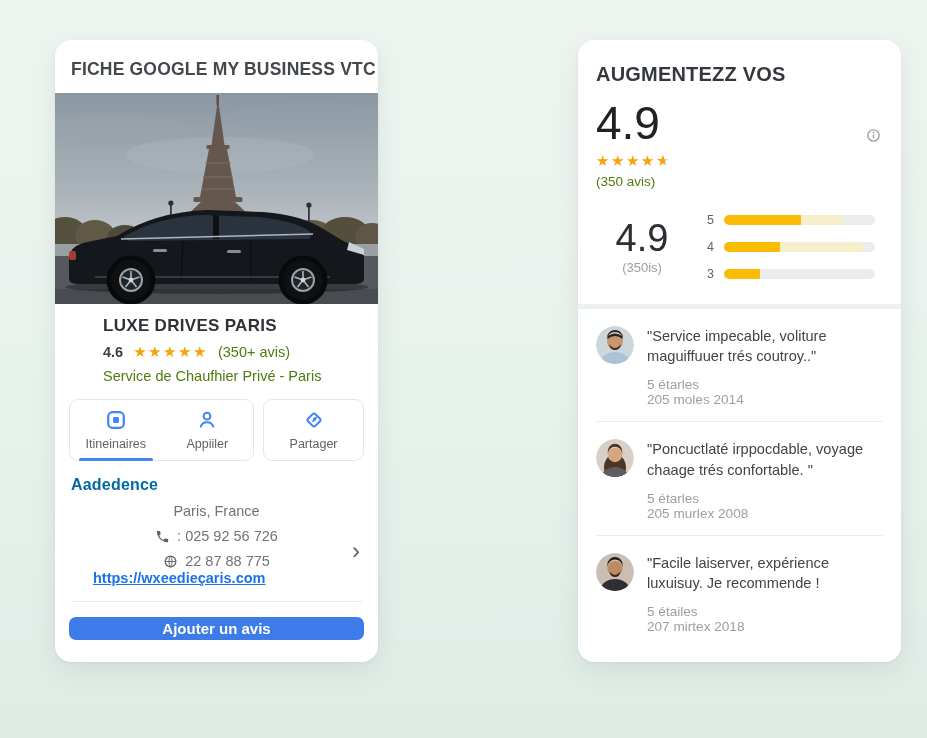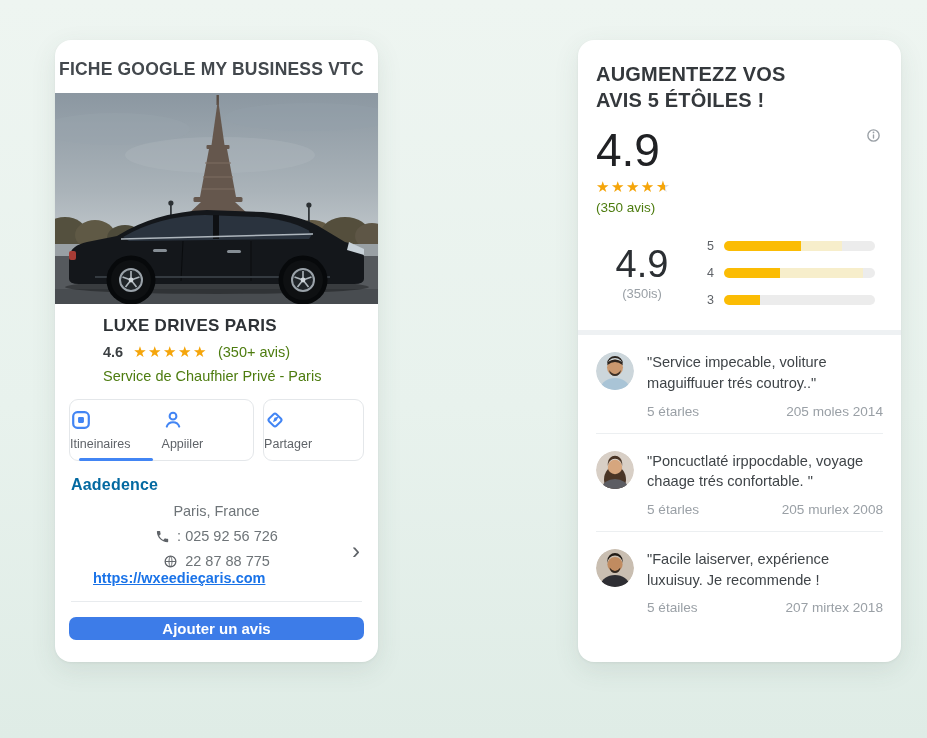--- a/index.html
+++ b/index.html
@@ -5,36 +5,36 @@
   html,body{margin:0;padding:0;}
   body{font-family:"Liberation Sans","DejaVu Sans",sans-serif;-webkit-font-smoothing:antialiased;}
   .stage{position:relative;width:927px;height:738px;overflow:hidden;
          background:linear-gradient(180deg,#eef5f1 0%,#e8f2ed 55%,#dfece6 100%);}
   .card{position:absolute;top:40px;width:323px;height:622px;background:#fff;border-radius:16px;
         box-shadow:0 8px 26px rgba(55,80,72,.10),0 1px 3px rgba(0,0,0,.05);overflow:hidden;}
   .left-card{left:55px;}
   .right-card{left:578px;}
 
   
-  .lc-title{margin:0;padding:19px 4px 13px;font-size:17.5px;font-weight:700;color:#43484d;
+  .lc-title{margin:0;padding:19px 16px 13px;font-size:17.5px;font-weight:700;color:#43484d;
             letter-spacing:.2px;white-space:nowrap;}
   .photo{width:323px;height:211px;line-height:0;}
   .biz{padding:12px 16px 4px;margin-left:32px;}
   .biz-name{font-size:17px;font-weight:700;color:#2e3236;letter-spacing:.3px;}
   .rating-row{display:flex;align-items:center;gap:10px;margin-top:7px;font-size:14.5px;}
   .rating-num{font-weight:700;color:#3c4043;}
   .stars{color:#f5a50a;letter-spacing:1.5px;font-size:15px;}
   .muted{color:#4d7c0f;}
   .muted2{color:#6e7478;}
   .small{font-size:13.5px;}
   .biz-sub{margin-top:7px;font-size:14.5px;}
   .tabs{display:flex;gap:9px;margin:11px 14px 0;}
   .tab-group{display:flex;border:1px solid #e4e7ea;border-radius:9px;flex:2;background:#fff;}
   .tab-group.single{flex:1.08;}
-  .tab{flex:1;display:flex;flex-direction:column;align-items:flex-start;justify-content:center;
+  .tab{flex:1;display:flex;flex-direction:column;align-items:center;justify-content:center;
        padding:9px 0 9px;cursor:pointer;position:relative;}
   .tab .t-icon{width:22px;height:22px;line-height:0;}
   .tab .t-label{margin-top:6px;font-size:12.5px;color:#5f6368;}
   .tab.active::after{content:"";position:absolute;left:9px;right:9px;bottom:-1px;height:3px;
                      border-radius:2px;background:#4285f4;}
   .contact{position:relative;padding:15px 16px 0;}
   .c-head{font-size:16px;font-weight:700;color:#0369a1;letter-spacing:.2px;}
   .c-line{display:flex;align-items:center;gap:7px;margin-top:9px;font-size:14.5px;color:#6e7478;justify-content:center;}
   .c-icon{width:15px;height:15px;line-height:0;flex:0 0 auto;}
   .c-link{display:inline-block;margin:1px 0 0 22px;font-size:14.5px;font-weight:700;color:#1a73e8;
@@ -63,21 +63,21 @@
   .bd-row{display:flex;align-items:center;gap:10px;}
   .bd-label{width:10px;text-align:right;font-size:12.5px;color:#5f6368;flex:0 0 auto;}
   .bar{flex:1;height:10px;border-radius:5px;background:#ececec;}
   .section-divider{height:5px;background:#eef1f3;margin-top:23px;}
   .reviews{padding:0 18px;}
   .review{display:flex;gap:13px;padding:17px 0 14px;}
   .review + .review{border-top:1px solid #eceff1;}
   .avatar{width:38px;height:38px;border-radius:50%;overflow:hidden;flex:0 0 auto;line-height:0;}
   .rv-body{flex:1;min-width:0;}
   .rv-text{font-size:14.6px;color:#3f4448;line-height:1.42;}
-  .rv-meta{display:flex;justify-content:space-between;margin-top:10px;font-size:13.6px;color:#9aa0a6;}
+  .rv-meta{display:flex;justify-content:space-between;margin-top:10px;font-size:13.6px;color:#9aa0a6;flex-direction:column;}
 </style>
 </head>
 <body>
 
 <div class="stage">
 
   <section class="card left-card">
     <h1 class="lc-title">FICHE GOOGLE MY BUSINESS VTC</h1>
 
     <div class="photo">
@@ -220,21 +220,20 @@
       <span class="chevron">›</span>
     </div>
 
     <div class="divider"></div>
     <button class="cta">Ajouter un avis</button>
   </section>
 
   <section class="card right-card">
     <h2 class="rc-title">
       <span>AUGMENTEZZ VOS</span><br>
-      <span>AVIS 5 ÉTÔILES !</span>
     </h2>
     <span class="info">
       <svg viewBox="0 0 24 24" width="15" height="15">
           <circle cx="12" cy="12" r="9" fill="none" stroke="#9aa0a6" stroke-width="2.2"></circle>
           <rect x="10.9" y="10" width="2.2" height="7" rx="1.1" fill="#9aa0a6"></rect>
           <circle cx="12" cy="7" r="1.4" fill="#9aa0a6"></circle>
         </svg>
     </span>
 
     <div class="summary">

